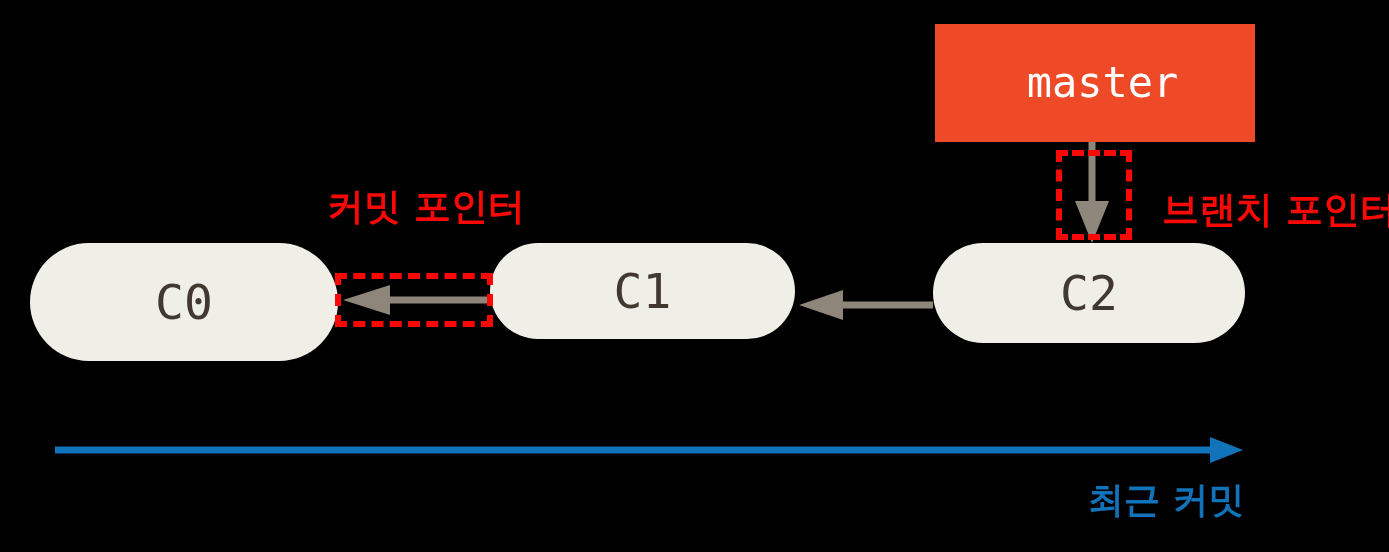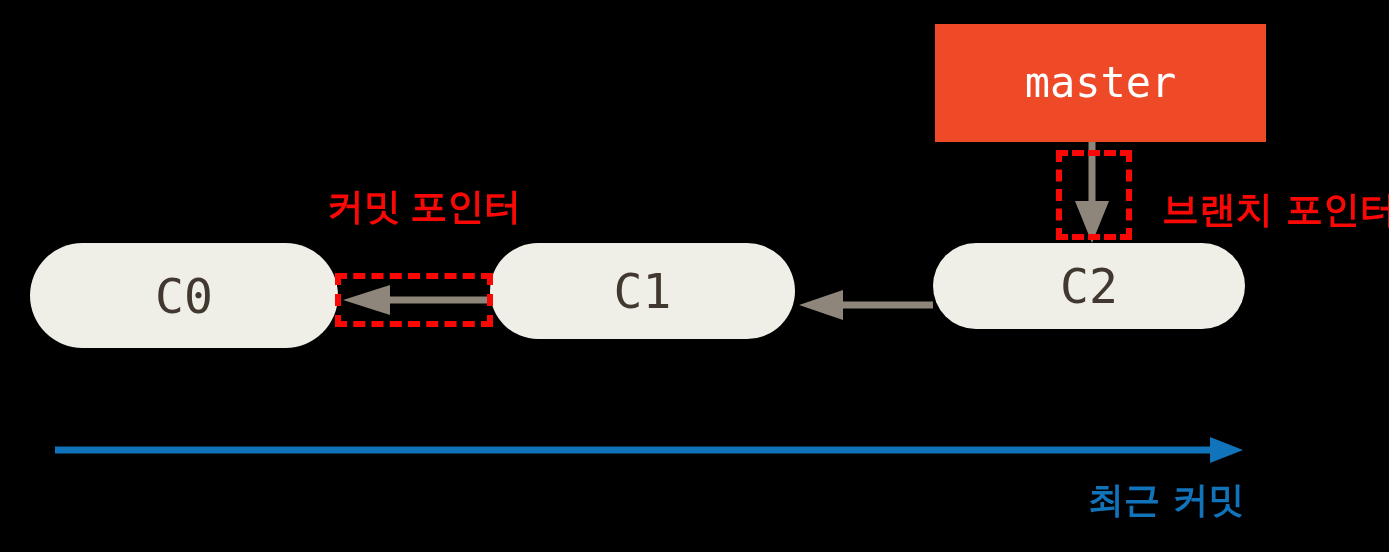--- a/index.html
+++ b/index.html
@@ -25,35 +25,36 @@
   }
   .commit-label {
     font-family: "DejaVu Sans Mono", monospace;
     font-size: 48px;
     color: var(--commit-text, #41382F);
     line-height: 1;
   }
   .branch-box {
     position: absolute;
     left: 935px; top: 24px;
-    width: 331px; height: 118px;
+    width: 305px; height: 118px;
     background: var(--branch-fill, #EE4A28);
     display: flex;
     align-items: center;
     justify-content: center;
+    padding-left: 15px;
   }
   .branch-label {
     font-family: "DejaVu Sans Mono", monospace;
     font-size: 42px;
     color: var(--branch-text, #FFFFFF);
     line-height: 1;
   }
-  .node-c0 { left: 30px;  top: 243px; width: 308px; height: 105px; }
+  .node-c0 { left: 30px;  top: 243px; width: 308px; height: 118px; }
   .node-c1 { left: 490px; top: 243px; width: 305px; height: 96px; }
-  .node-c2 { left: 933px; top: 243px; width: 312px; height: 86px; }
+  .node-c2 { left: 933px; top: 243px; width: 312px; height: 100px; }
 
   .arrow-svg { position: absolute; display: block; }
   .arrow-gray-line { stroke: var(--arrow-gray, #8E867B); stroke-width: 7px; }
   .arrow-gray-head { fill: var(--arrow-gray, #8E867B); }
   .arrow-blue-line { stroke: var(--timeline-blue, #1173B9); stroke-width: 7px; }
   .arrow-blue-head { fill: var(--timeline-blue, #1173B9); }
 
   .dashed-box {
     position: absolute;
     border: 6px dashed var(--annotation-red, #F90805);
@@ -64,21 +65,21 @@
   .dashed-branch { left: 1056px; top: 150px; width: 76px; height: 90px; }
 
   .annotation {
     position: absolute;
     font-weight: bold;
     font-size: 37px;
     line-height: 1;
     white-space: nowrap;
     color: var(--annotation-red, #F90805);
   }
-  .annotation-commit { left: 327px; top: 188px; font-family: Liberation Serif, serif; }
+  .annotation-commit { left: 327px; top: 188px; }
   .annotation-branch { left: 1162px; top: 191px; }
   .annotation-timeline {
     position: absolute;
     left: 1088px; top: 482px;
     font-weight: bold;
     font-size: 36px;
     line-height: 1;
     white-space: nowrap;
     color: var(--timeline-blue, #1173B9);
   }

